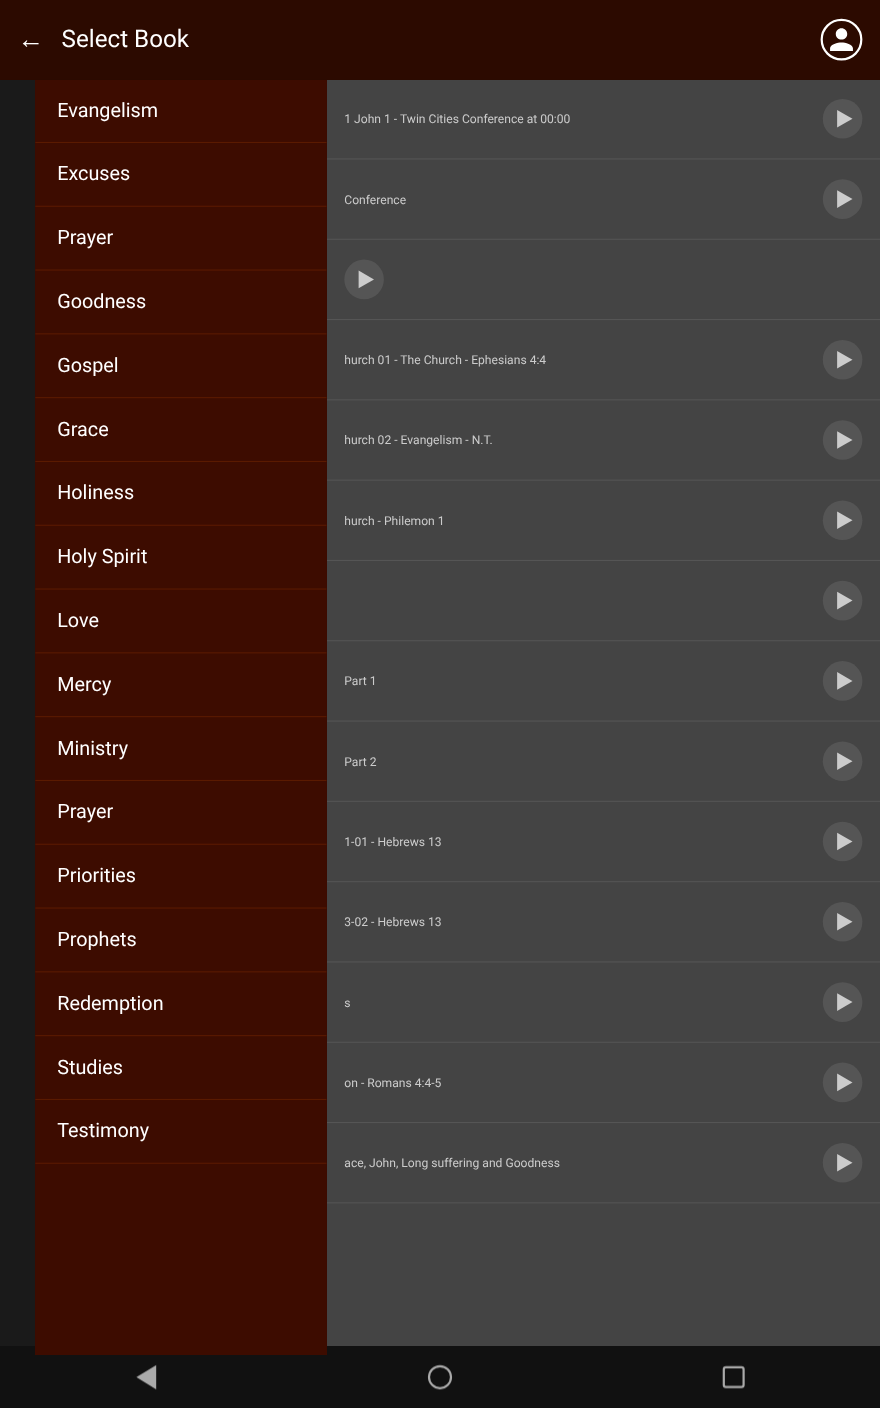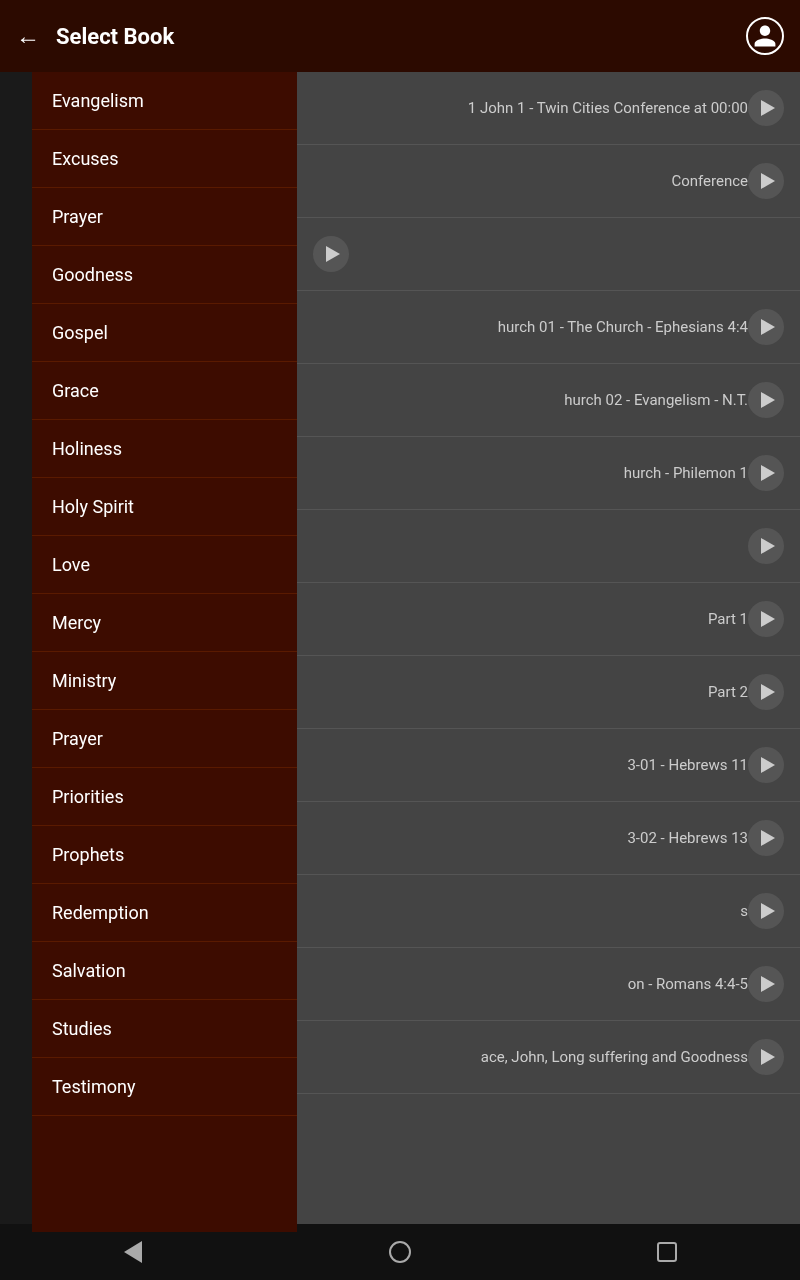--- a/index.html
+++ b/index.html
@@ -27,21 +27,21 @@
     }
     .top-bar-back {
       color: white;
       font-size: 24px;
       cursor: pointer;
       margin-right: 16px;
     }
     .top-bar-title {
       color: white;
       font-size: 22px;
-      font-weight: 700;
+      font-weight: 400;
       flex: 1;
     }
     .top-bar-avatar {
       width: 38px;
       height: 38px;
       border-radius: 50%;
       border: 2px solid white;
       display: flex;
       align-items: center;
       justify-content: center;
@@ -90,22 +90,21 @@
     .list-item {
       display: flex;
       align-items: center;
       padding: 18px 16px;
       border-bottom: 1px solid #555555;
       cursor: pointer;
     }
     .list-item-text {
       flex: 1;
       color: #cccccc;
-      font-size: 15px;
-      text-align: right;
+      font-size: 11px;
     }
     .play-btn {
       width: 36px;
       height: 36px;
       border-radius: 50%;
       background: #555555;
       display: flex;
       align-items: center;
       justify-content: center;
       color: #cccccc;
@@ -234,23 +233,20 @@
       <div class="sidebar-item">
         <span>Priorities</span>
       </div>
       <div class="sidebar-item">
         <span>Prophets</span>
       </div>
       <div class="sidebar-item">
         <span>Redemption</span>
       </div>
       <div class="sidebar-item">
-        <span>Salvation</span>
-      </div>
-      <div class="sidebar-item">
         <span>Studies</span>
       </div>
       <div class="sidebar-item">
         <span>Testimony</span>
       </div>
     </div>
 
   <div class="list-area">
 
   <div class="list-item">
@@ -300,21 +296,21 @@
           <div class="play-icon"></div>
         </div>
       </div>
       <div class="list-item">
         <span class="list-item-text">Part 2</span>
         <div class="play-btn">
           <div class="play-icon"></div>
         </div>
       </div>
       <div class="list-item">
-        <span class="list-item-text">3-01 - Hebrews 11</span>
+        <span class="list-item-text">1-01 - Hebrews 13</span>
         <div class="play-btn">
           <div class="play-icon"></div>
         </div>
       </div>
       <div class="list-item">
         <span class="list-item-text">3-02 - Hebrews 13</span>
         <div class="play-btn">
           <div class="play-icon"></div>
         </div>
       </div>

